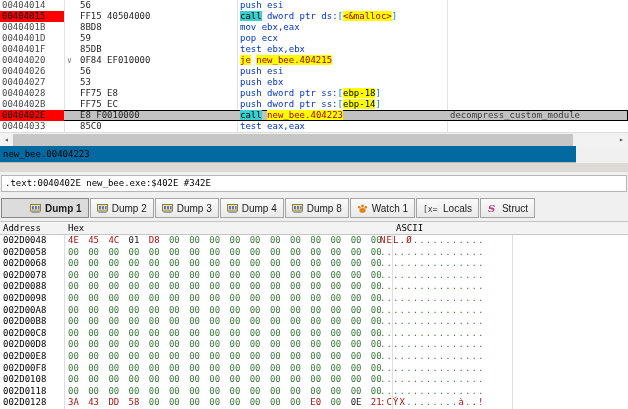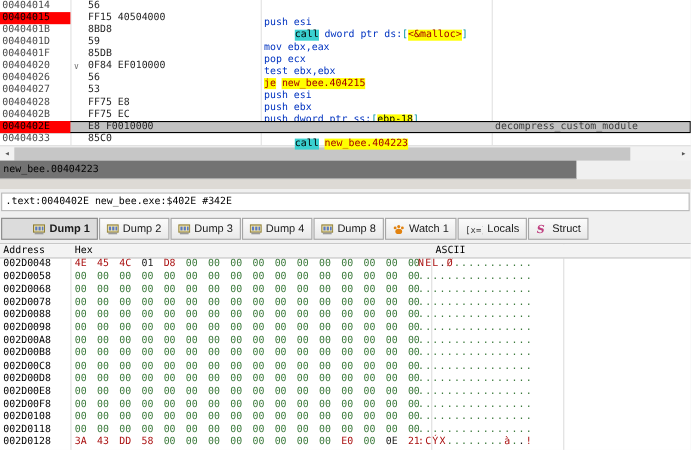--- a/index.html
+++ b/index.html
@@ -9,39 +9,39 @@
   
   #disasm{position:absolute;top:0;left:0;width:628px;height:132px;background:#ffffff;text-decoration:underline;}
   .vline{position:absolute;top:0;width:1px;background:#e2e2e2;}
   #disasm .vline{height:132px;}
   .row{position:relative;height:11px;line-height:11px;font-size:9px;white-space:pre;}
   .row.sel{background:#c2c2c2;outline:1px solid #000;outline-offset:-1px;z-index:2;}
   .addr{position:absolute;left:0;top:0;width:64px;height:11px;padding-left:2px;box-sizing:border-box;color:#4a4a4a;}
   .addr.bp{background:var(--breakpoint,#ff0000);color:#000;}
   .glyph{position:absolute;left:67px;top:0;color:#7a7a7a;font-size:8px;}
   .bytes{position:absolute;left:80px;top:0;color:#1f1f1f;}
-  .instr{position:absolute;left:240px;top:16px;}
+  .instr{position:absolute;left:240px;top:0;}
   .comment{position:absolute;left:450px;top:0;color:#3a3a3a;}
   .c-mn{color:#0033c0;}
   .c-br{color:#00919e;}
-  .c-call{background:var(--call-bg,#3ad0d0);color:#000;margin-left:28px;}
+  .c-call{background:var(--call-bg,#3ad0d0);color:#000;}
   .c-hlr{background:var(--highlight,#ffff00);color:#a50000;}
   .c-hly{background:var(--highlight,#ffff00);color:#000;}
 
   
   #hscroll{position:absolute;top:132px;left:0;width:628px;height:14px;background:#f2f2f2;
     border-top:1px solid #dcdcdc;box-sizing:border-box;}
   .sb-arrow{position:absolute;top:1px;width:13px;height:12px;background:#f2f2f2;color:#555;
     font-size:8px;line-height:12px;text-align:center;}
   .sb-arrow.left{left:0;}
   .sb-arrow.right{right:0;}
   .sb-thumb{position:absolute;top:1px;left:13px;width:560px;height:12px;background:#c6c6c6;}
 
   
-  #infobox{position:absolute;top:146px;left:0;width:524px;height:17px;background:#737373;
+  #infobox{position:absolute;top:146px;left:0;width:576px;height:17px;background:#0369a1;
     border-bottom:1px solid #b8b8b8;box-sizing:border-box;font-size:9px;line-height:16px;padding-left:3px;color:#000;}
   #splitter{position:absolute;top:163px;left:0;width:628px;height:9px;background:#dddad5;}
   #statusbar{position:absolute;top:172px;left:0;width:628px;height:24px;background:#f0f0f0;}
   #statusbar .inner{position:absolute;top:3px;left:1px;right:1px;height:17px;border:1px solid #b6b6b6;
     background:#fff;box-sizing:border-box;font-size:9px;line-height:15px;padding-left:3px;white-space:pre;}
 
   
   #tabbar{position:absolute;top:196px;left:0;width:628px;height:26px;background:#f0f0f0;
     border-bottom:1px solid #c4c4c4;box-sizing:border-box;padding-top:2px;}
   .tab{display:inline-flex;align-items:center;gap:4px;height:20px;padding:0 6px;margin-left:1px;
@@ -79,21 +79,21 @@
     <div id="disasm-rows">
         <div class="row"><span class="addr">00404014</span><span class="glyph"></span><span class="bytes">56</span><span class="instr"><span class="c-mn">push esi</span></span><span class="comment"></span></div>
         <div class="row"><span class="addr bp">00404015</span><span class="glyph"></span><span class="bytes">FF15 40504000</span><span class="instr"><span class="c-call">call</span><span class="c-mn"> dword ptr ds:</span><span class="c-br">[</span><span class="c-hlr">&lt;&amp;malloc&gt;</span><span class="c-br">]</span></span><span class="comment"></span></div>
         <div class="row"><span class="addr">0040401B</span><span class="glyph"></span><span class="bytes">8BD8</span><span class="instr"><span class="c-mn">mov ebx,eax</span></span><span class="comment"></span></div>
         <div class="row"><span class="addr">0040401D</span><span class="glyph"></span><span class="bytes">59</span><span class="instr"><span class="c-mn">pop ecx</span></span><span class="comment"></span></div>
         <div class="row"><span class="addr">0040401F</span><span class="glyph"></span><span class="bytes">85DB</span><span class="instr"><span class="c-mn">test ebx,ebx</span></span><span class="comment"></span></div>
         <div class="row"><span class="addr">00404020</span><span class="glyph">∨</span><span class="bytes">0F84 EF010000</span><span class="instr"><span class="c-hlr">je</span><span class="c-mn"> </span><span class="c-hlr">new_bee.404215</span></span><span class="comment"></span></div>
         <div class="row"><span class="addr">00404026</span><span class="glyph"></span><span class="bytes">56</span><span class="instr"><span class="c-mn">push esi</span></span><span class="comment"></span></div>
         <div class="row"><span class="addr">00404027</span><span class="glyph"></span><span class="bytes">53</span><span class="instr"><span class="c-mn">push ebx</span></span><span class="comment"></span></div>
         <div class="row"><span class="addr">00404028</span><span class="glyph"></span><span class="bytes">FF75 E8</span><span class="instr"><span class="c-mn">push dword ptr ss:</span><span class="c-br">[</span><span class="c-hly">ebp-18</span><span class="c-br">]</span></span><span class="comment"></span></div>
-        <div class="row"><span class="addr">0040402B</span><span class="glyph"></span><span class="bytes">FF75 EC</span><span class="comment"></span></div>
+        <div class="row"><span class="addr">0040402B</span><span class="glyph"></span><span class="bytes">FF75 EC</span><span class="instr"><span class="c-mn">push dword ptr ss:</span><span class="c-br">[</span><span class="c-hly">ebp-14</span><span class="c-br">]</span></span><span class="comment"></span></div>
         <div class="row sel"><span class="addr bp">0040402E</span><span class="glyph"></span><span class="bytes">E8 F0010000</span><span class="instr"><span class="c-call">call</span><span class="c-mn"> </span><span class="c-hlr">new_bee.404223</span></span><span class="comment">decompress_custom_module</span></div>
         <div class="row"><span class="addr">00404033</span><span class="glyph"></span><span class="bytes">85C0</span><span class="instr"><span class="c-mn">test eax,eax</span></span><span class="comment"></span></div>
       </div>
   </div>
 
   <div id="hscroll">
     <div class="sb-arrow left">◂</div>
     <div class="sb-thumb"></div>
     <div class="sb-arrow right">▸</div>
   </div>

